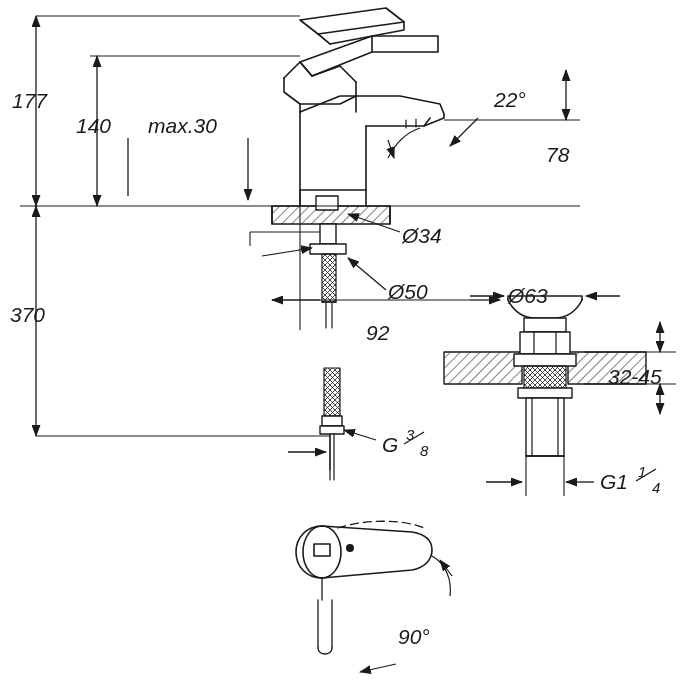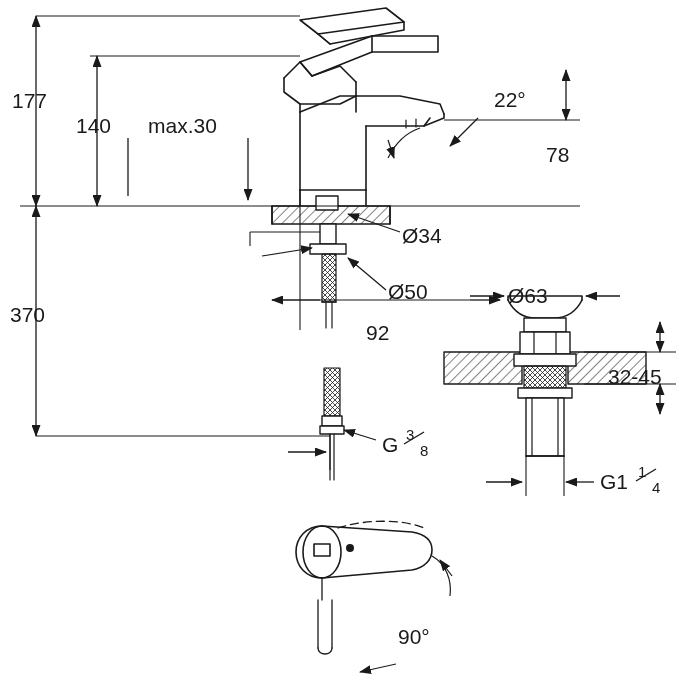--- a/index.html
+++ b/index.html
@@ -1,17 +1,17 @@
 <!DOCTYPE html>
 <html><head>
 <meta charset="utf-8">
 <style>
   html,body{margin:0;padding:0;background:#ffffff;}
   body{width:700px;height:700px;overflow:hidden;font-family:"Liberation Sans",sans-serif;}
-  #stage{position:relative;width:700px;height:508px;}
+  #stage{position:relative;width:700px;height:508px;font-style:italic;}
   svg{display:block;}
   .dimtext{font-family:"Liberation Sans",sans-serif;font-size:21px;fill:#1a1a1a;}
   .frac-num{font-size:15px;}
 </style>
 </head>
 <body>
 
 <div id="stage">
 <svg width="700" height="700" viewBox="0 0 700 700">
   <defs>

